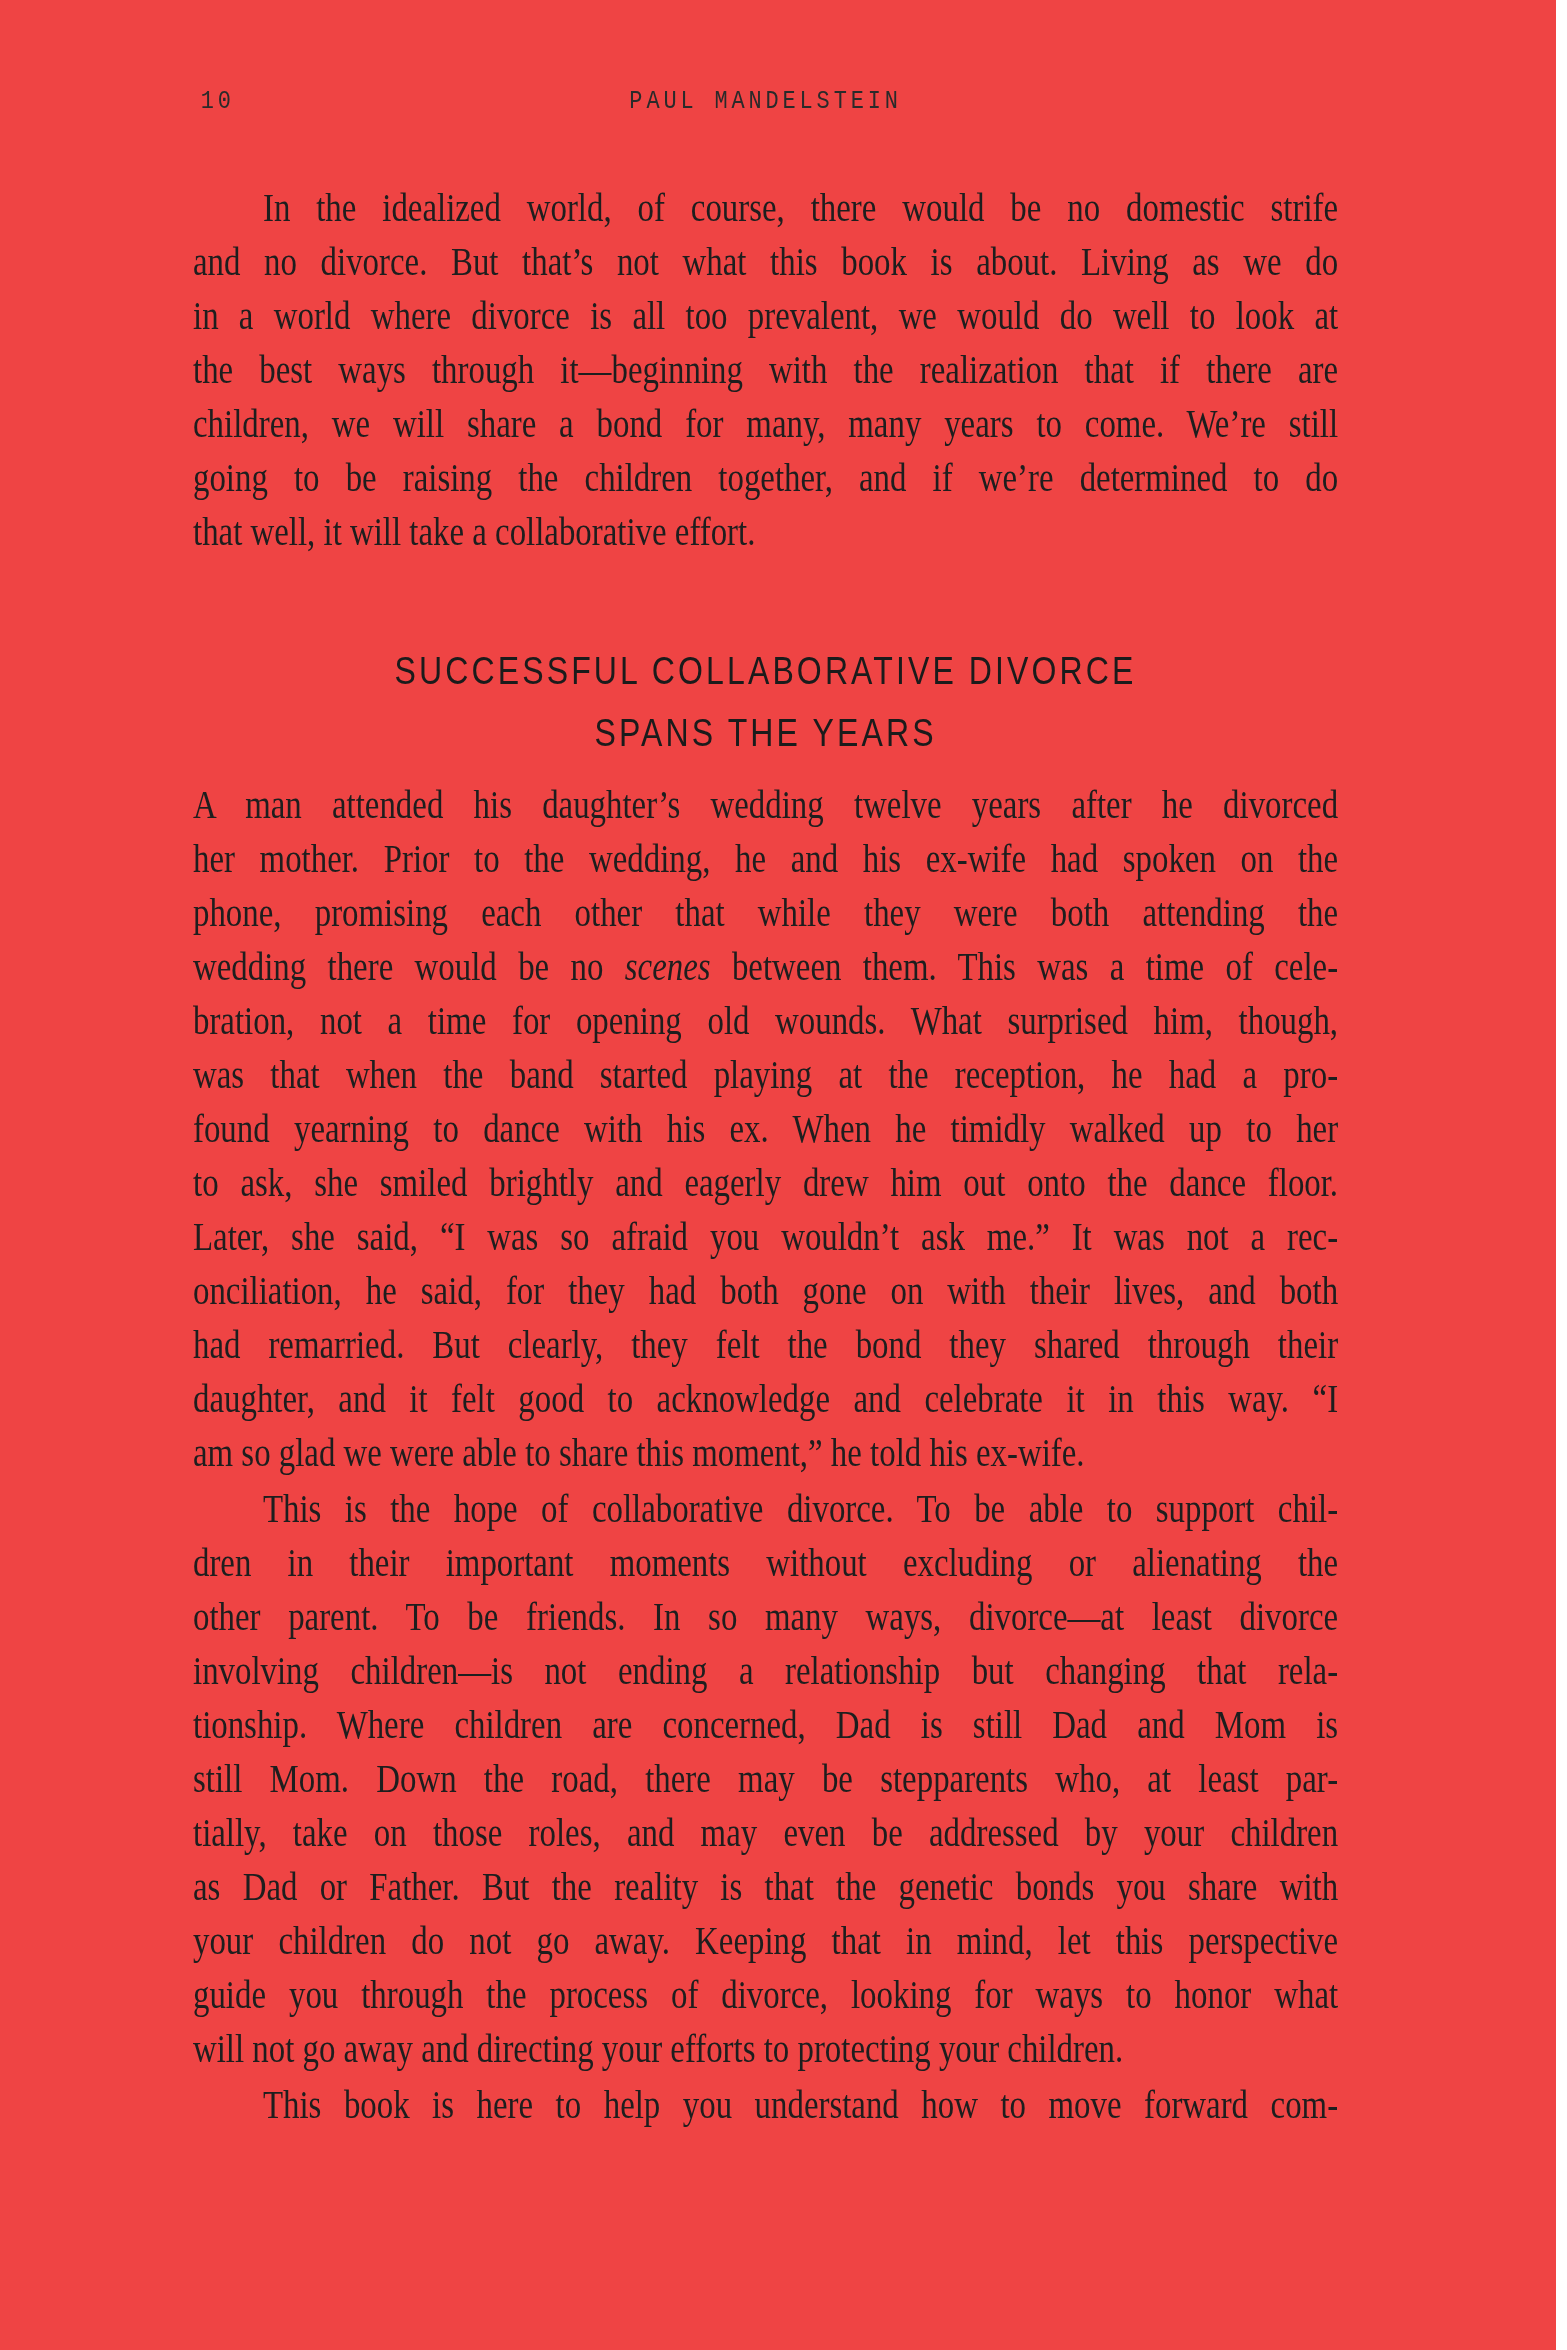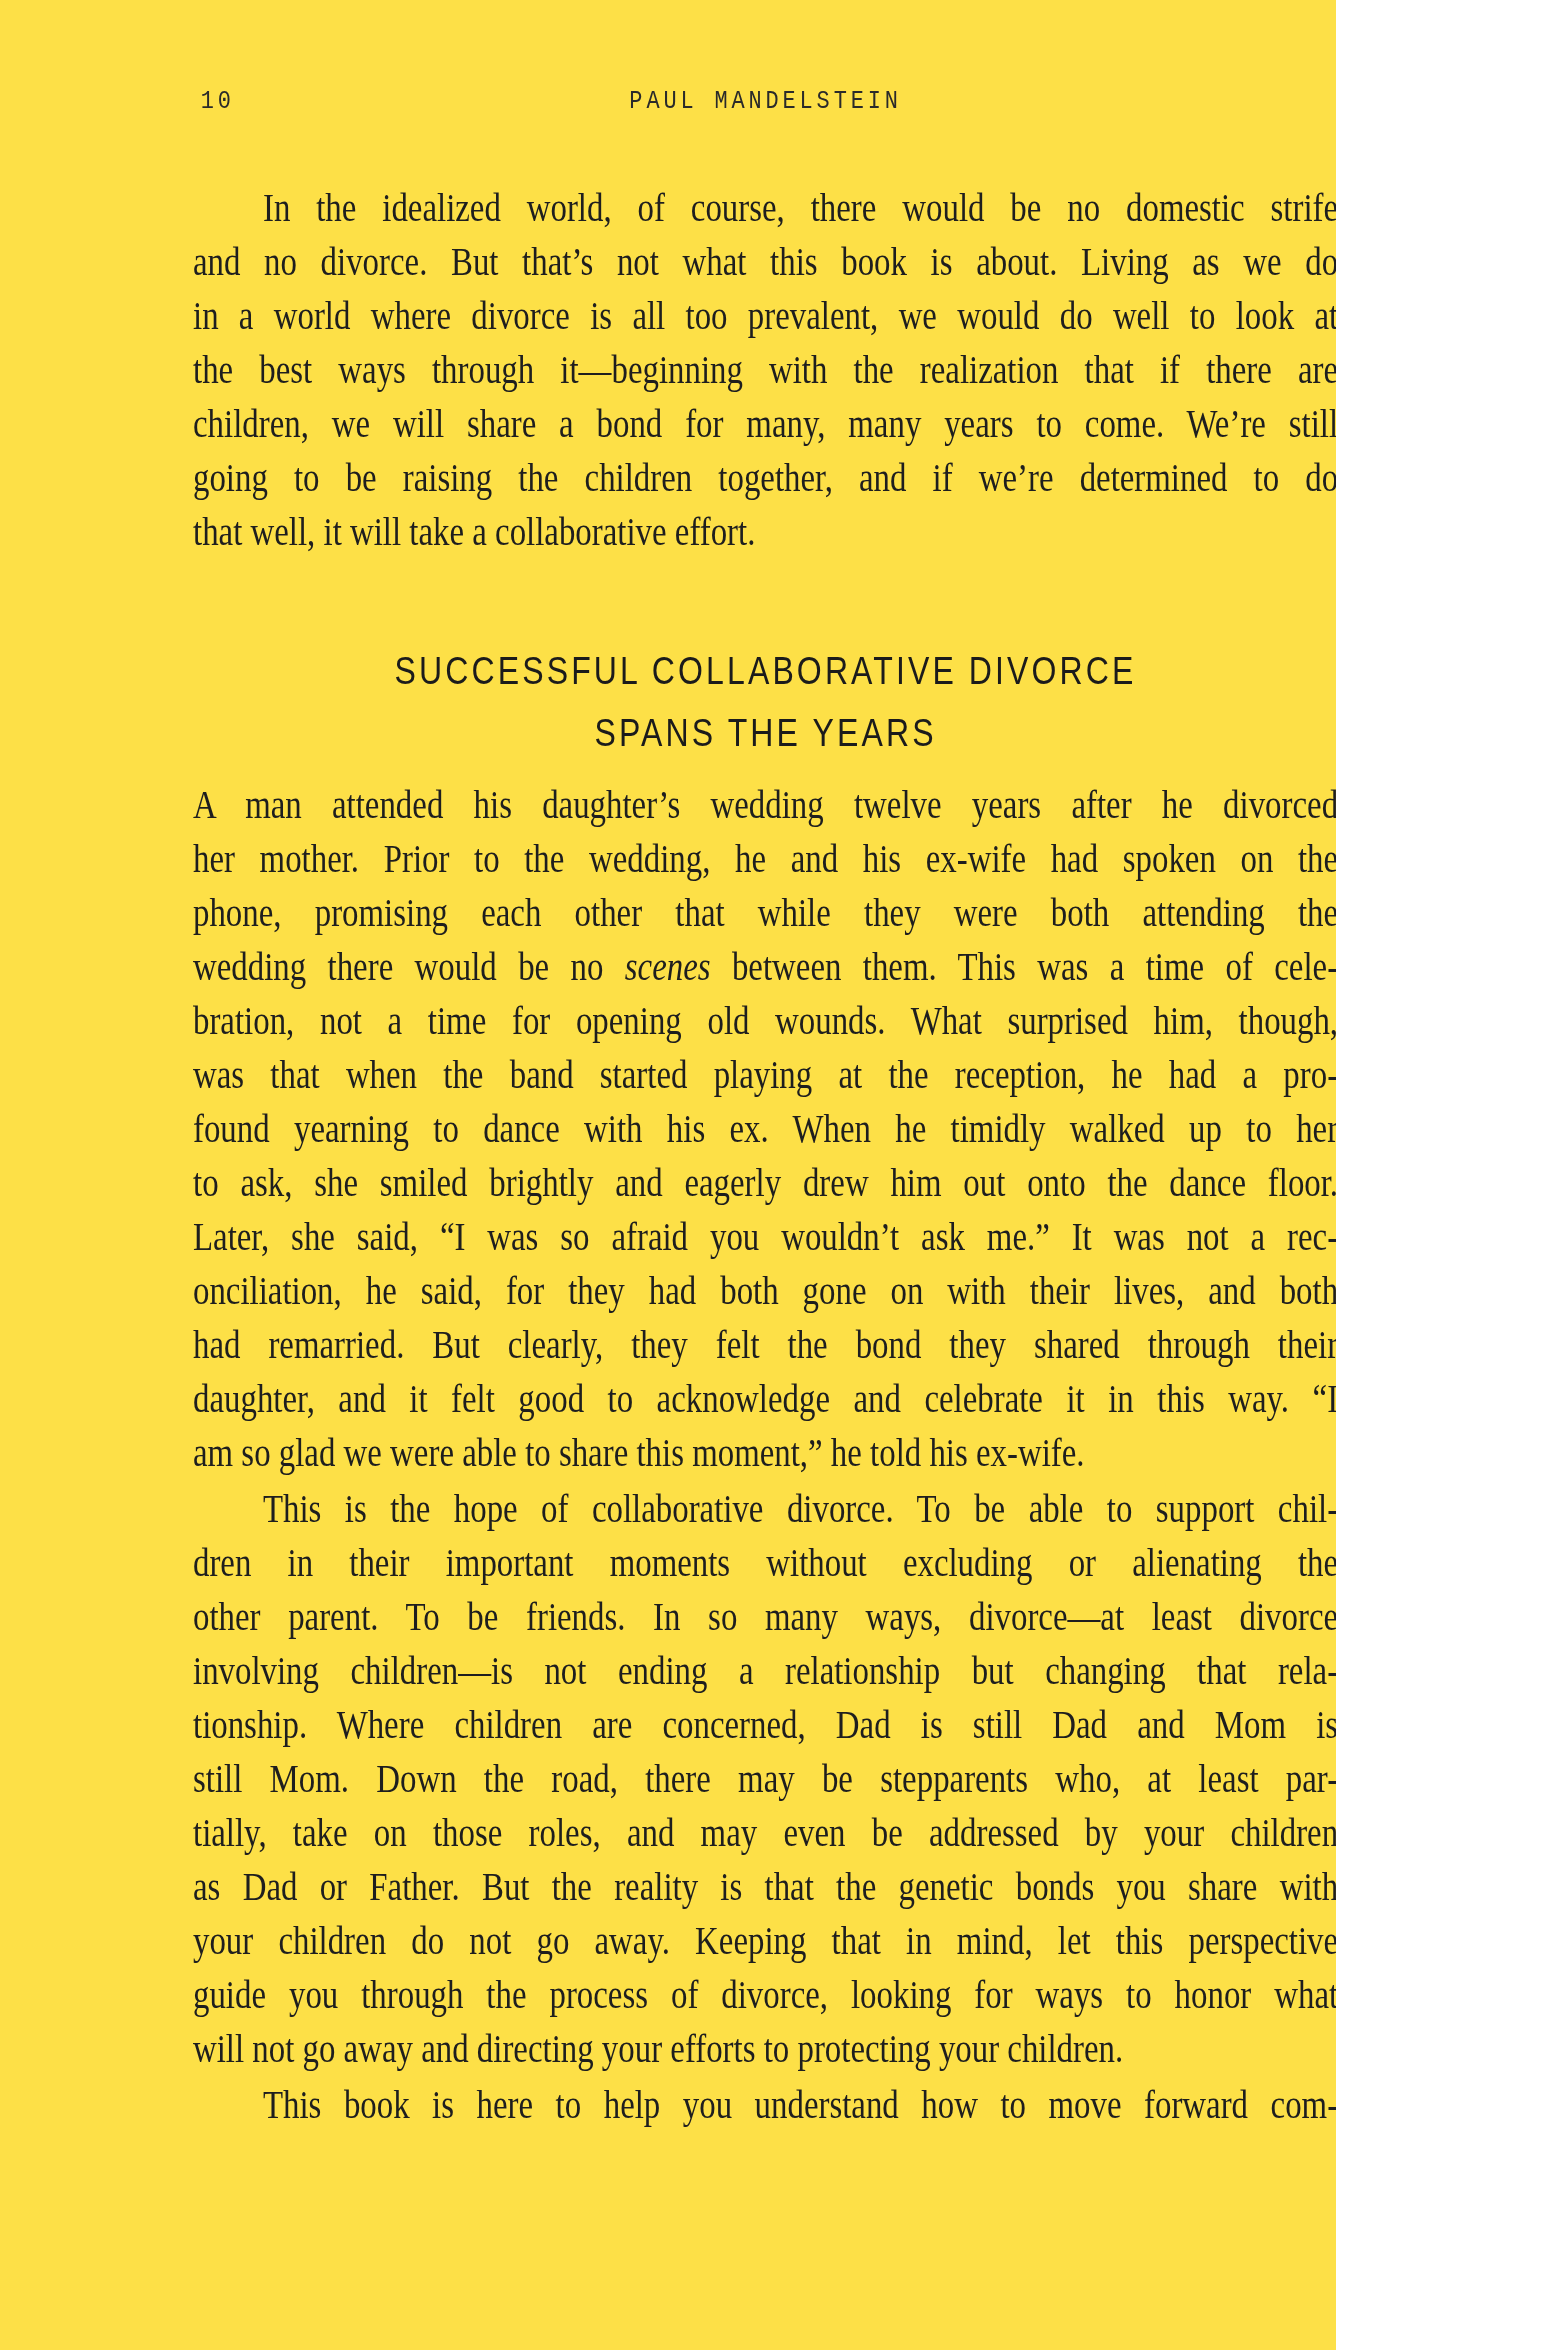--- a/index.html
+++ b/index.html
@@ -2,23 +2,23 @@
 <html style="font-size:14.7px"><head>
 <meta charset="utf-8">
 <style>
   html, body {
     margin: 0;
     padding: 0;
     background: #ffffff;
   }
   .page {
     position: relative;
-    width: 1336px;
+    width: 1556px;
     height: 2351px;
-    background: #fde047;
+    background: #ef4444;
     overflow: hidden;
     font-family: "Liberation Serif", serif;
     color: #1e1e1e;
   }
   
   .column {
     position: absolute;
     left: 193px;
     top: 0;
     width: 1359px;

